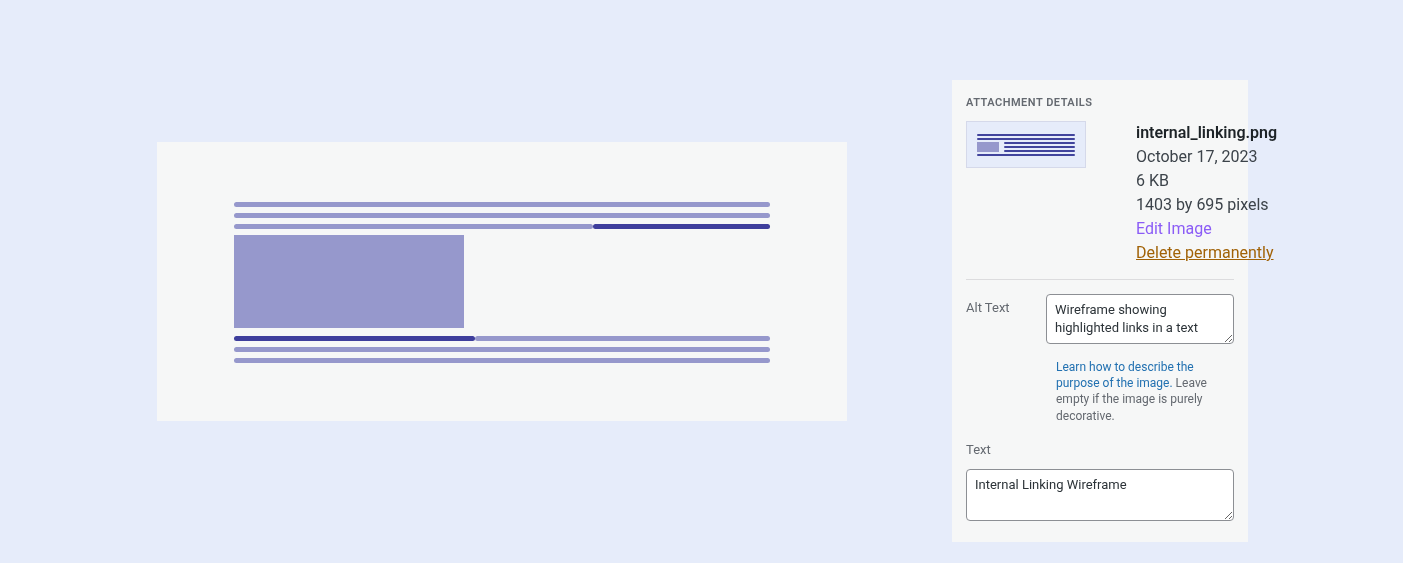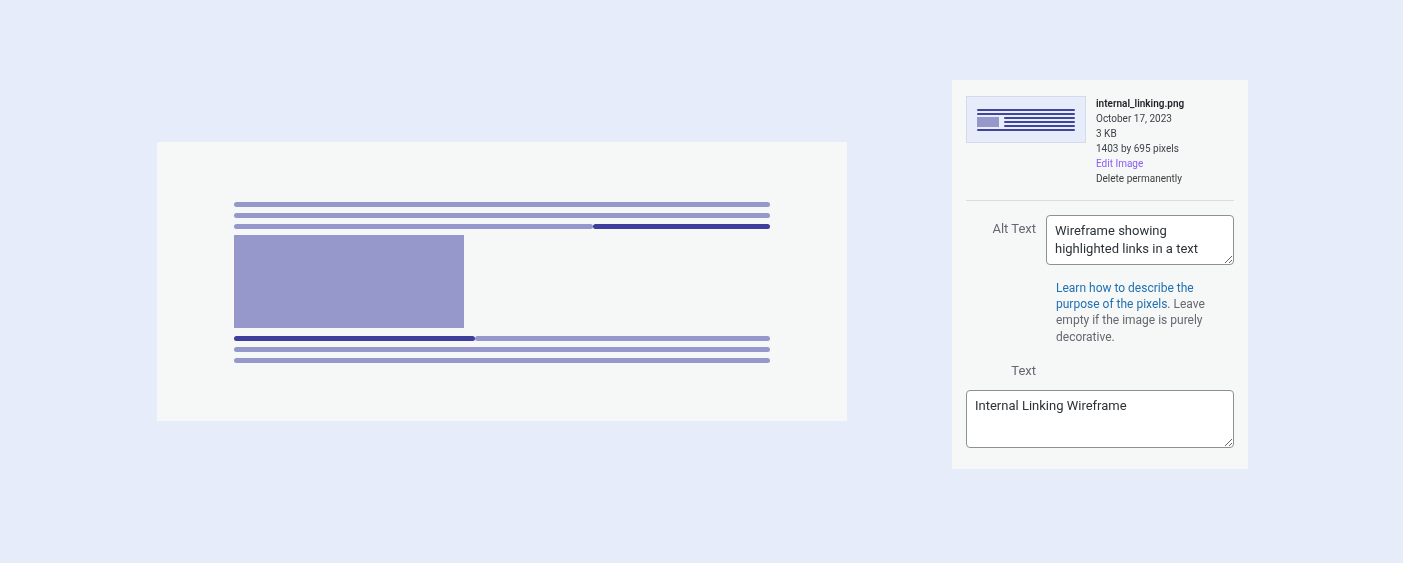--- a/index.html
+++ b/index.html
@@ -68,31 +68,31 @@
   display: flex;
   flex-direction: column;
   justify-content: center;
   gap: 2px;
 }
 .thumb .t-row { display: flex; gap: 2px; align-items: center; }
 .thumb .t-line { height: 2px; background: #41449d; border-radius: 1px; }
 .thumb .t-block { width: 22px; height: 10px; background: #9698cc; margin-right: 3px; }
 .thumb .t-stack { flex: 1; display: flex; flex-direction: column; gap: 2px; }
 
-.meta-info { flex: 1; font-size: 10px; line-height: 1.5; }
+.meta-info { flex: 1; font-size: 16px; line-height: 1.5; margin-left: 40px; }
 .meta-info .filename { font-weight: 600; color: #1d2327; }
 .meta-info .link-blue { color: #8b5cf6; cursor: pointer; }
-.meta-info .link-red { color: #404040; cursor: pointer; }
+.meta-info .link-red { color: #a16207; cursor: pointer; text-decoration: underline; }
 
 .divider { border: none; border-top: 1px solid #dcdcde; margin: 0 0 14px 0; }
 
 .field-row { display: flex; margin-bottom: 12px; }
 .field-label {
   width: 80px;
-  text-align: right;
+  text-align: left;
   padding-right: 10px;
   padding-top: 6px;
   font-size: 13px;
   color: #646970;
 }
 .field-control { flex: 1; }
 .field-control textarea,
 .field-control input[type="text"] {
   width: 100%;
   border: 1px solid #8c8f94;
@@ -100,21 +100,21 @@
   background: #fff;
   padding: 6px 8px;
   font-size: 13px;
   font-family: inherit;
   color: #2c3338;
   line-height: 1.4;
   resize: both;
 }
 .field-control textarea { resize: vertical; }
 textarea.alt { height: 50px; }
-textarea.caption { height: 58px; }
+textarea.caption { height: 52px; }
 
 .help-text {
   font-size: 12px;
   line-height: 1.35;
   color: #646970;
   margin-top: 4px;
   margin-left: 90px;
   margin-bottom: 12px;
 }
 .help-text a { color: #2271b1; text-decoration: none; cursor: pointer; }
@@ -132,55 +132,56 @@
   <div class="wf-block"></div>
   <div class="wf-line-row">
     <div class="seg" style="background:#3e3e9c;width:45%;"></div>
     <div class="seg" style="background:#9698cc;width:55%;"></div>
   </div>
   <div class="wf-line"></div>
   <div class="wf-line" style="margin-bottom:0"></div>
 </div>
 
 <div class="details-panel">
+  <div class="panel-heading">ATTACHMENT DETAILS</div>
 
   <div class="meta-row">
     <div class="thumb">
       <div class="t-line" style="width:100%"></div>
       <div class="t-line" style="width:100%"></div>
       <div class="t-row">
         <div class="t-block"></div>
         <div class="t-stack">
           <div class="t-line" style="width:100%"></div>
           <div class="t-line" style="width:100%"></div>
           <div class="t-line" style="width:100%"></div>
         </div>
       </div>
       <div class="t-line" style="width:100%"></div>
     </div>
     <div class="meta-info">
       <div class="filename">internal_linking.png</div>
       <div>October 17, 2023</div>
-      <div>3 KB</div>
+      <div>6 KB</div>
       <div>1403 by 695 pixels</div>
       <div class="link-blue">Edit Image</div>
       <div class="link-red">Delete permanently</div>
     </div>
   </div>
 
   <hr class="divider">
 
   <div class="field-row">
     <div class="field-label">Alt Text</div>
     <div class="field-control">
       <textarea class="alt" style="">Wireframe showing highlighted links in a text</textarea>
     </div>
   </div>
   <div class="help-text">
-    <a>Learn how to describe the purpose of the pixels.</a><span> Leave empty if the image is purely decorative.</span>
+    <a>Learn how to describe the purpose of the image.</a><span> Leave empty if the image is purely decorative.</span>
   </div>
 
   <div class="field-row">
     <div class="field-label">Text</div>
   </div>
 
   <div class="field-row" style="margin-bottom:0">
     <div class="field-control">
       <textarea class="caption" style="">Internal Linking Wireframe</textarea>
     </div>

